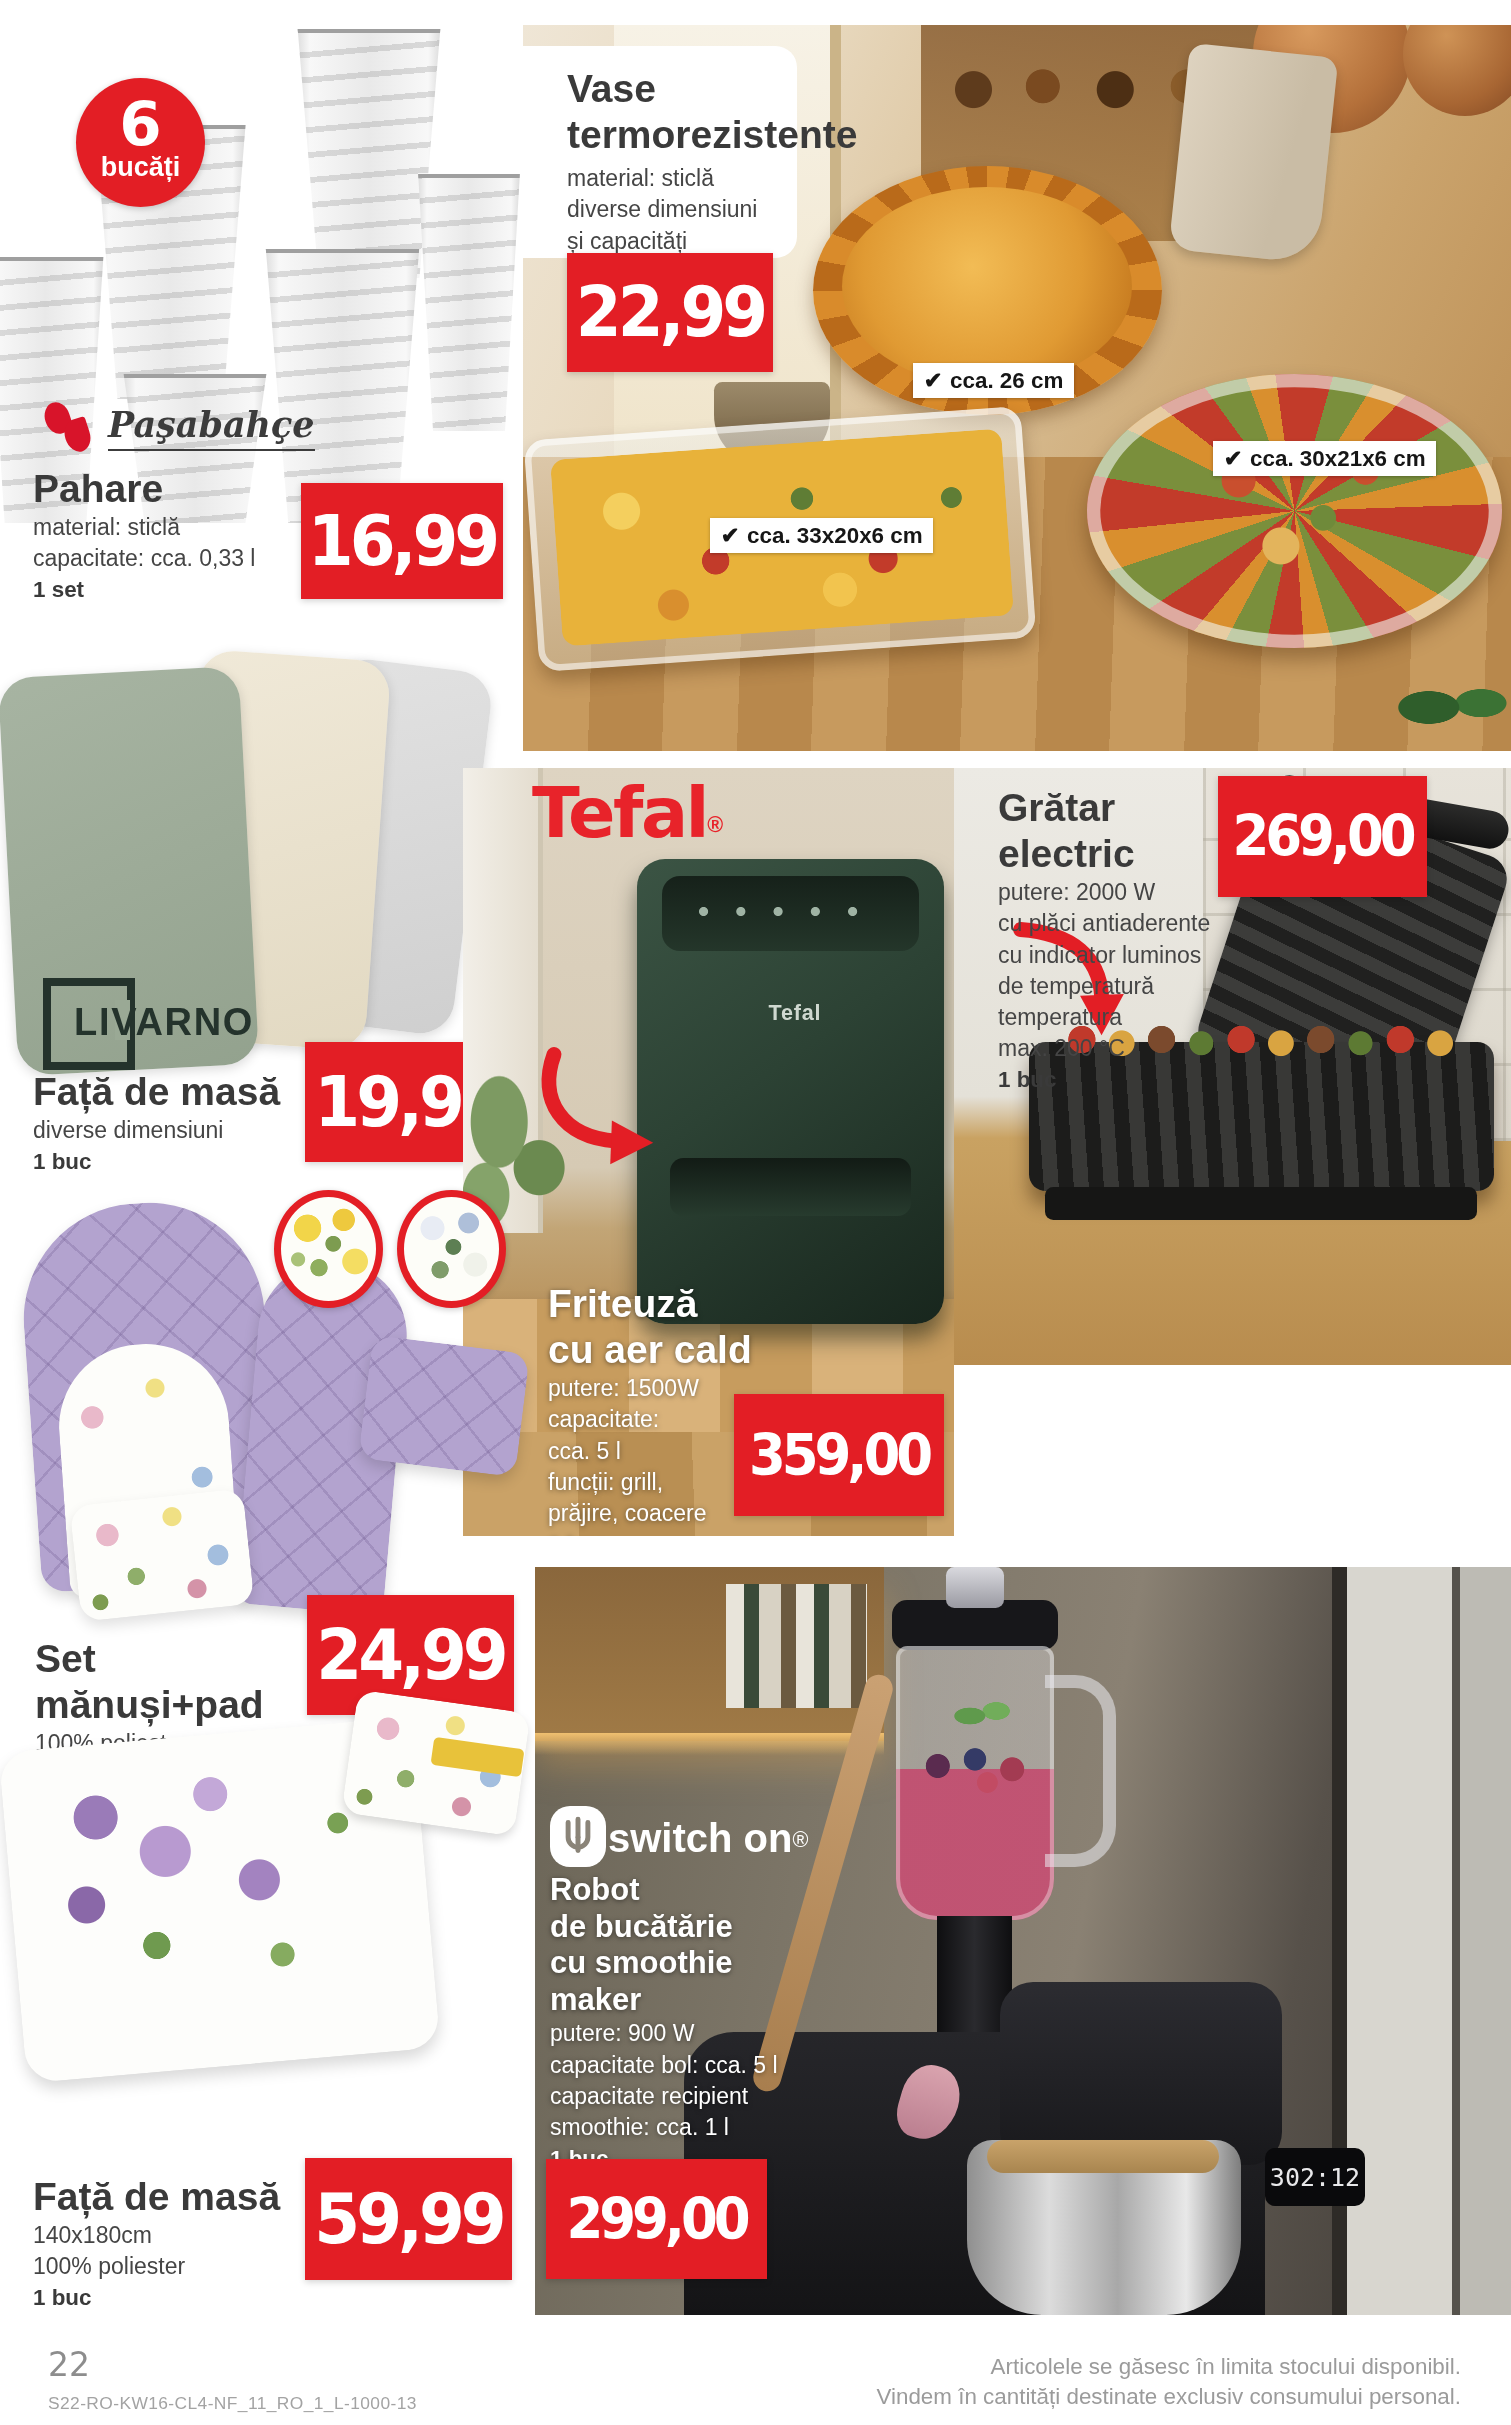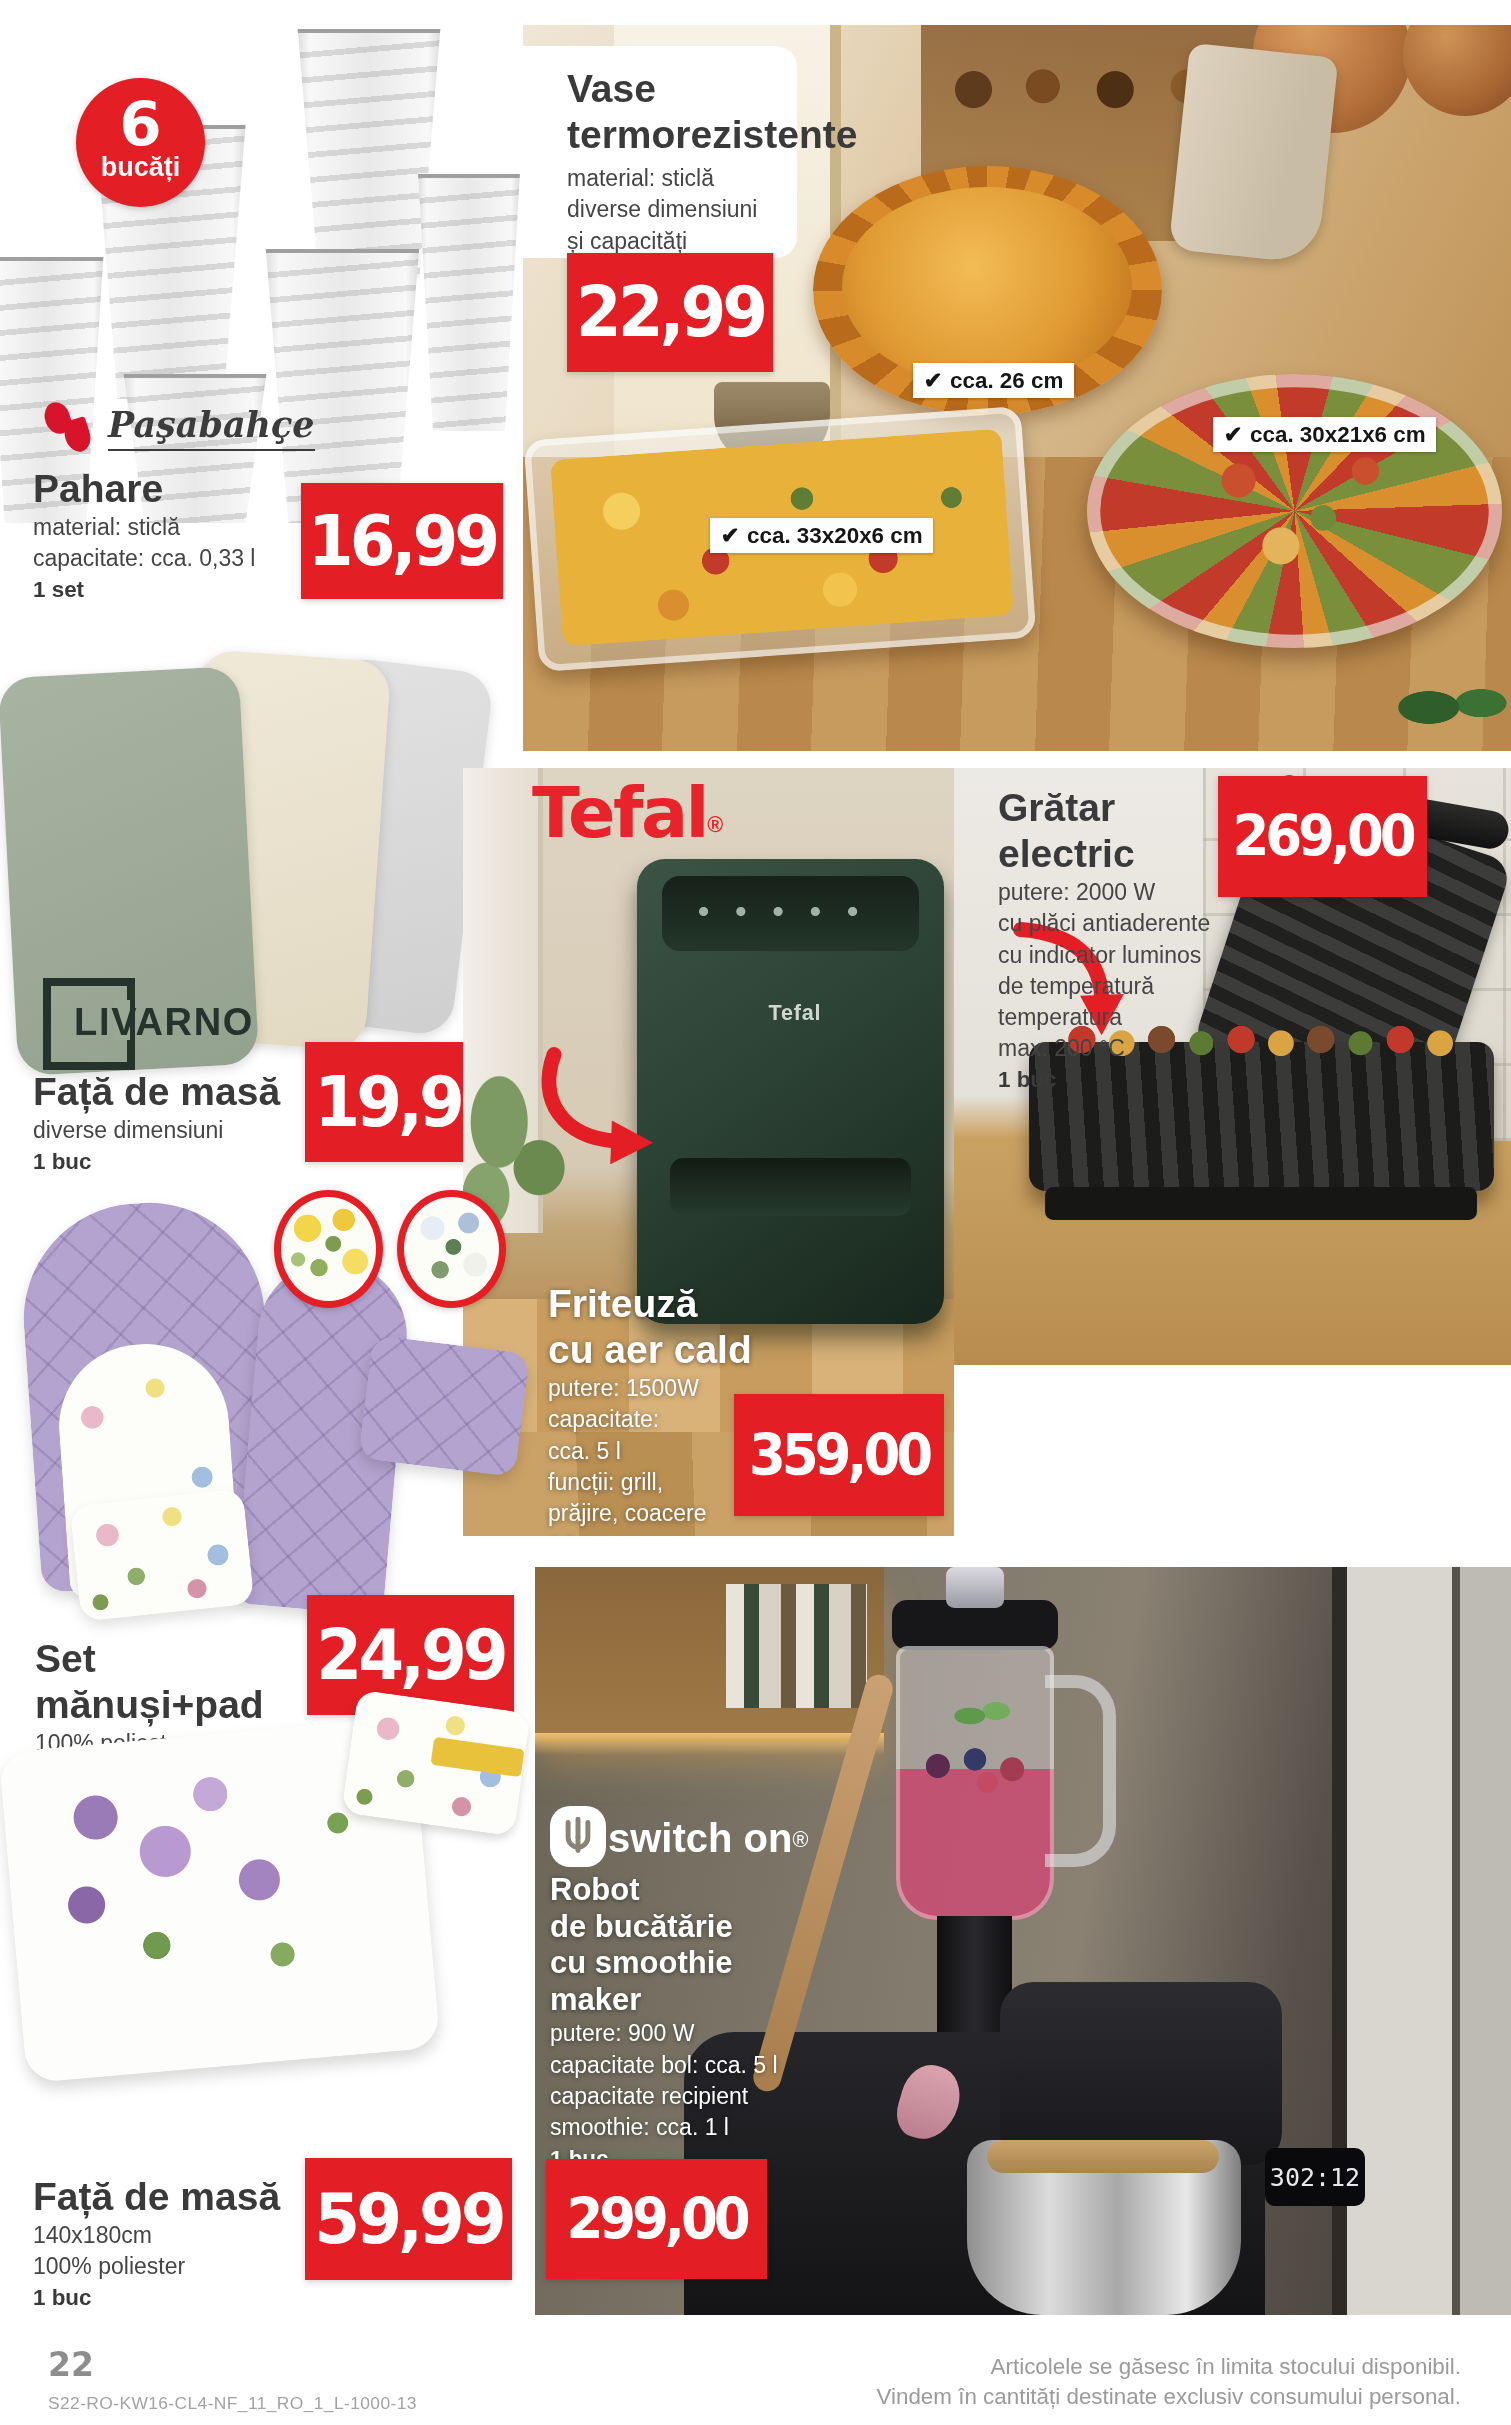--- a/index.html
+++ b/index.html
@@ -90,21 +90,21 @@
      radial-gradient(circle at 22% 22%,#9a7bb8 0 21.6px,rgba(0,0,0,0) 22.4px),
      radial-gradient(circle at 38% 34%,#b89ad0 0 25px,rgba(0,0,0,0) 26px),
      radial-gradient(circle at 18% 48%,#8a68a8 0 18px,rgba(0,0,0,0) 19px),
      radial-gradient(circle at 50% 18%,#c3a8d8 0 16.6px,rgba(0,0,0,0) 17.4px),
      radial-gradient(circle at 60% 45%,#a383c0 0 20px,rgba(0,0,0,0) 21px),
      radial-gradient(circle at 34% 62%,#6f9a4f 0 13.3px,rgba(0,0,0,0) 14px),
      radial-gradient(circle at 64% 68%,#86ab60 0 11.6px,rgba(0,0,0,0) 12.4px),
      radial-gradient(circle at 80% 30%,#79a154 0 10px,rgba(0,0,0,0) 10.8px);}
 
   .footer-note{font-size:22.4px;color:#9b9b9b;text-align:right;line-height:1.35;}
-  .page-num{font-size:33px;font-weight:bold;color:#8d8d8d;font-family:"DejaVu Sans",sans-serif;}
+  .page-num{font-size:33px;font-weight:normal;color:#8d8d8d;font-family:"DejaVu Sans",sans-serif;}
   .page-code{font-size:17.4px;color:#a3a3a3;letter-spacing:0.4px;}
 </style>
 </head>
 <body>
 
 <div class="photo" style="left:523px;top:25px;width:988px;height:726px;
             background:linear-gradient(115deg,#efe6d6 0%,#e8d9bf 22%,#d9bf96 45%,#caa36c 72%,#b98a4f 100%);">
 
   <div class="abs" style="left:91px;top:0;width:216px;height:465px;background:linear-gradient(180deg,#f7f2e6,#efe3c8);border-right:11.6px solid #cbb488;"></div>
 
@@ -158,21 +158,21 @@
               radial-gradient(ellipse at 30% 50%,#2f5e2b 0 30px,rgba(0,0,0,0) 31px),
               radial-gradient(ellipse at 75% 45%,#3b7234 0 25px,rgba(0,0,0,0) 26px);"></div>
 </div>
 
 <div class="dim-label" style="left:913px;top:363px;">
   <span class="chk">✔</span><span>cca. 26 cm</span>
 </div>
 <div class="dim-label" style="left:710px;top:518px;">
   <span class="chk">✔</span><span>cca. 33x20x6 cm</span>
 </div>
-<div class="dim-label" style="left:1213px;top:417px;">
+<div class="dim-label" style="left:1213px;top:441px;">
   <span class="chk">✔</span><span>cca. 30x21x6 cm</span>
 </div>
 
 <div class="abs" style="left:523px;top:46px;width:274px;height:212px;background:#fff;border-radius:0 21.6px 21.6px 0;"></div>
 
 <div class="abs" style="left:0;top:25px;width:531px;height:498px;">
   <div class="glass" style="left:282px;top:4.1px;width:174px;height:249px;"></div>
   <div class="glass" style="left:79px;top:100px;width:183px;height:274px;"></div>
   <div class="glass" style="left:407px;top:149px;width:124px;height:257px;"></div>
   <div class="glass" style="left:-25px;top:232px;width:141px;height:266px;"></div>

